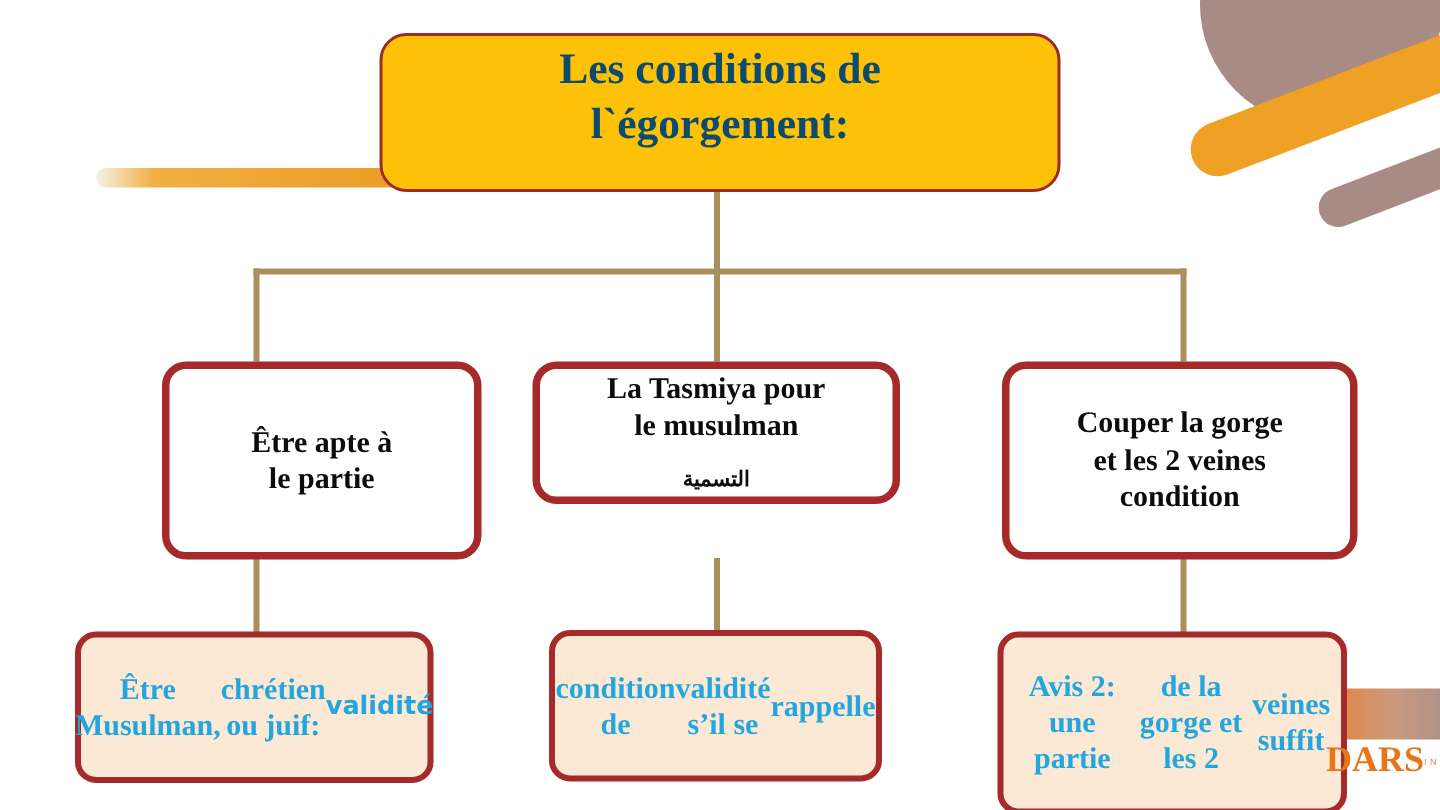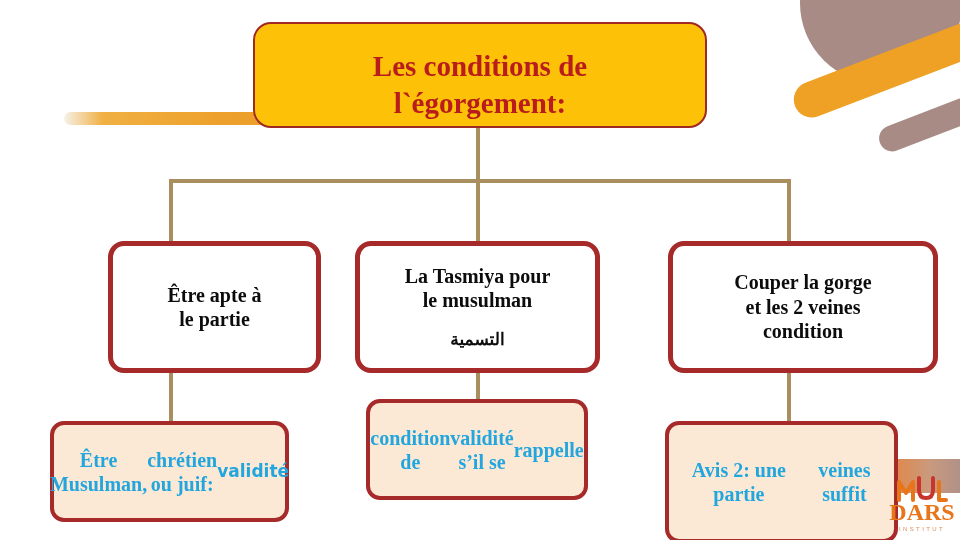--- a/index.html
+++ b/index.html
@@ -49,23 +49,23 @@
 
   
   .title-box{
     position:absolute;
     left:253px;top:22px;
     width:454px;height:106px;
     box-sizing:border-box;
     background:#fdc207;
     border:2px solid #9e2a23;
     border-radius:18px;
-    display:flex;align-items:flex-end;justify-content:center;
+    display:flex;align-items:flex-start;justify-content:center;
     text-align:center;
-    color:#b91c1c;
+    color:#0c4a6e;
     font-weight:bold;
     font-size:29px;
     line-height:1.28;
     padding:4px 22px;
     z-index:5;
   }
 
   
   .line{position:absolute;background:#a98f5e;z-index:1;}
   .line-v-main{left:476px;top:126px;width:4px;height:56px;}
@@ -90,28 +90,28 @@
     color:#0c0c0c;
     font-weight:bold;
     font-size:20px;
     line-height:1.22;
     padding:6px 10px;
     z-index:3;
   }
   .node .ar{
     font-family:Liberation Serif, serif;
     direction:rtl;
-    font-size:17px;
+    font-size:14px;
     font-weight:bold;
     margin-top:17px;
     line-height:1.2;
   }
   .node-1{left:63px;top:241px;width:213px;height:132px;margin-left:45px;}
-  .node-2{left:355px;top:241px;width:245px;height:132px;}
-  .node-3{left:668px;top:241px;width:270px;height:132px;}
+  .node-2{left:355px;top:241px;width:245px;height:95px;}
+  .node-3{left:668px;top:241px;width:237px;height:132px;}
 
   
   .leaf{
     position:absolute;
     box-sizing:border-box;
     background:#fce9d5;
     border:4px solid #a62a29;
     border-radius:14px;
     display:flex;flex-direction:row;
     align-items:center;justify-content:center;
@@ -124,37 +124,37 @@
     z-index:4;
   }
   .leaf .ar{
     font-family:"DejaVu Sans", sans-serif;
     direction:rtl;
     font-size:17px;
     font-weight:bold;
     line-height:1.2;
   }
   .leaf-1{left:50px;top:421px;width:239px;height:101px;}
-  .leaf-2{left:366px;top:399px;width:222px;height:101px;align-items:center;}
+  .leaf-2{left:366px;top:420px;width:222px;height:101px;align-items:center;}
   .leaf-3{left:665px;top:421px;width:233px;height:122px;}
 
   
   .logo-band{
     position:absolute;
     left:884px;top:459px;
     width:76px;height:34px;
     background:linear-gradient(90deg,#e8823a 0%,#c99a7e 60%,#b19187 100%);
     z-index:2;
   }
   .logo{
     position:absolute;
     left:884px;top:476px;
     width:76px;height:64px;
     z-index:6;
-    display:flex;flex-direction:column;align-items:center;justify-content:flex-start;
+    display:flex;align-items:center;justify-content:flex-start;
   }
   .logo-mark{display:block;}
   .logo-word{
     font-family:"Liberation Serif", serif;
     font-weight:bold;
     font-size:24px;
     letter-spacing:0px;
     color:#e8751a;
     line-height:1;
     margin-top:-2px;
@@ -220,20 +220,21 @@
   </div>
 
   <div class="leaf leaf-2">
     <div>condition de</div>
     <div>validité s’il se</div>
     <div>rappelle</div>
   </div>
 
   <div class="leaf leaf-3">
     <div>Avis 2: une partie</div>
+    <div>de la gorge et les 2</div>
     <div>veines suffit</div>
   </div>
 
   <div class="logo-band"></div>
   <div class="logo">
     <svg class="logo-mark" width="54" height="26" viewBox="0 0 54 26">
       <path d="M4 24 L4 6 L11 17 L18 6 L18 24" fill="none" stroke="#e8751a" stroke-width="4" stroke-linecap="round" stroke-linejoin="round"></path>
       <path d="M24 2 L24 14 Q24 22 31 22 Q38 22 38 14 L38 2" fill="none" stroke="#c9342c" stroke-width="4" stroke-linecap="round" stroke-linejoin="round"></path>
       <path d="M44 6 L44 24 L51 24" fill="none" stroke="#e8751a" stroke-width="4" stroke-linecap="round" stroke-linejoin="round"></path>
     </svg>

